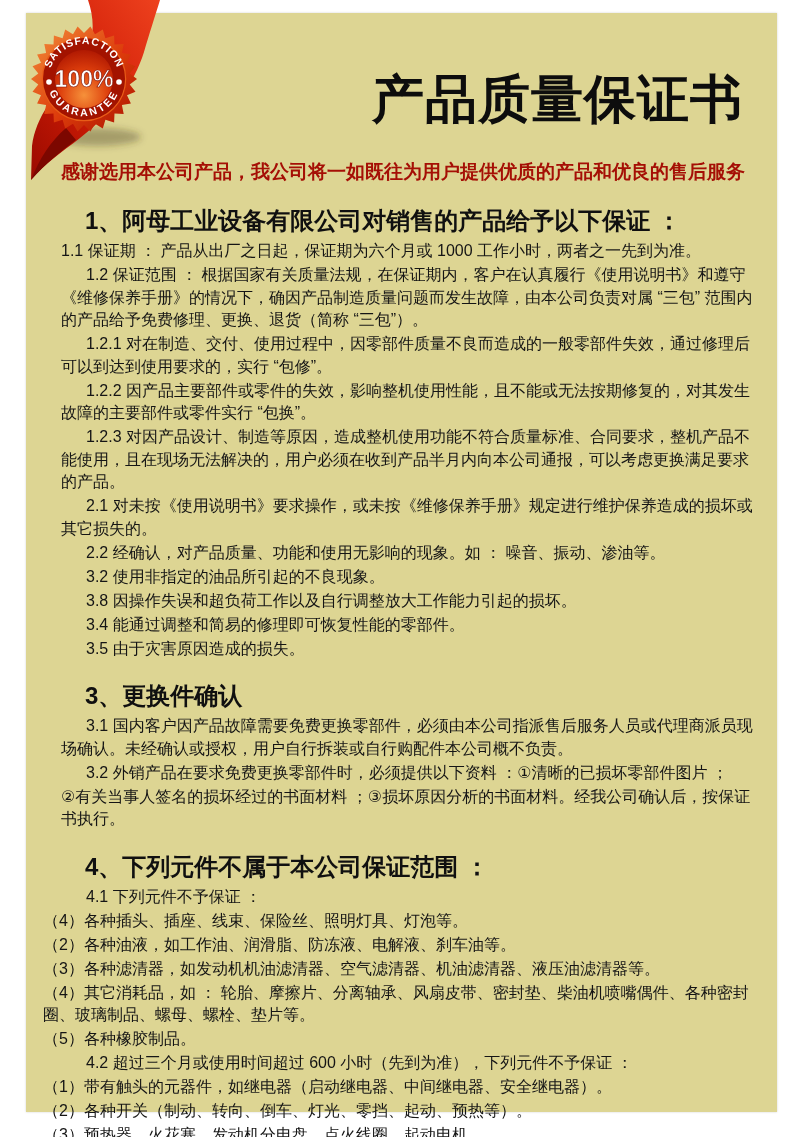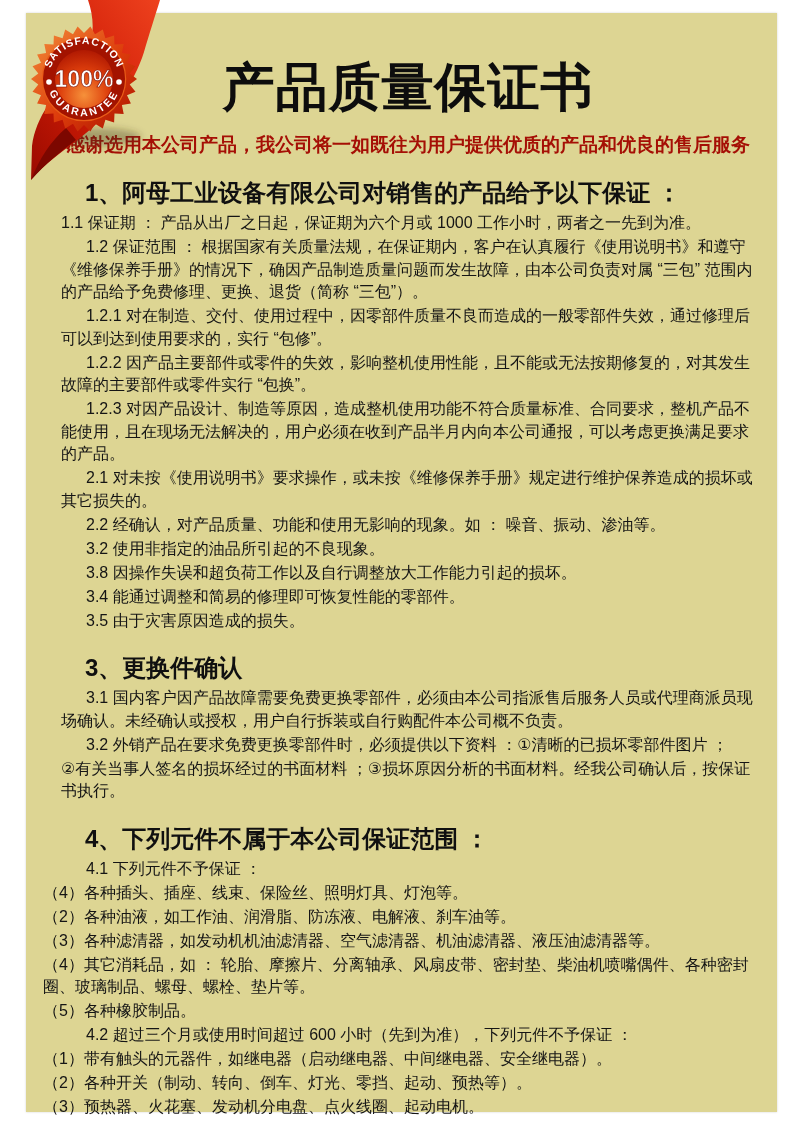--- a/index.html
+++ b/index.html
@@ -10,30 +10,31 @@
   }
   .page{
     position:absolute;left:26px;top:13px;width:751px;height:1099px;
     background:var(--page-bg,#ddd593);
     box-sizing:border-box;
     padding:0 22px 0 35px;
     box-shadow:0 0 2px rgba(0,0,0,.18);
   }
   .badge{position:absolute;left:0;top:-13px;width:200px;height:205px;pointer-events:none;}
   .title{
-    margin:0;padding-top:44px;
-    text-align:center;
+    margin:12px;padding-top:44px;
+    text-align:right;
     font-size:52px;line-height:60px;font-weight:bold;color:#0d0d0d;
     letter-spacing:1px;
   }
   .subtitle{
-    margin-top:16px;
-    text-align:center;
+    margin-top:32px;
+    text-align:left;
     font-size:19px;line-height:24px;font-weight:bold;
     color:var(--subtitle-red,#a50f05);
+    font-family:Liberation Mono, monospace;
   }
   .section-heading{
     margin:23px 0 7px 24px;
     font-size:24px;line-height:25px;font-weight:bold;color:#101010;
   }
   .section:first-of-type .section-heading{margin-top:20px;}
   .section p{
     margin:0 0 1.5px 0;
     font-size:16px;line-height:22.5px;color:#151515;
   }

